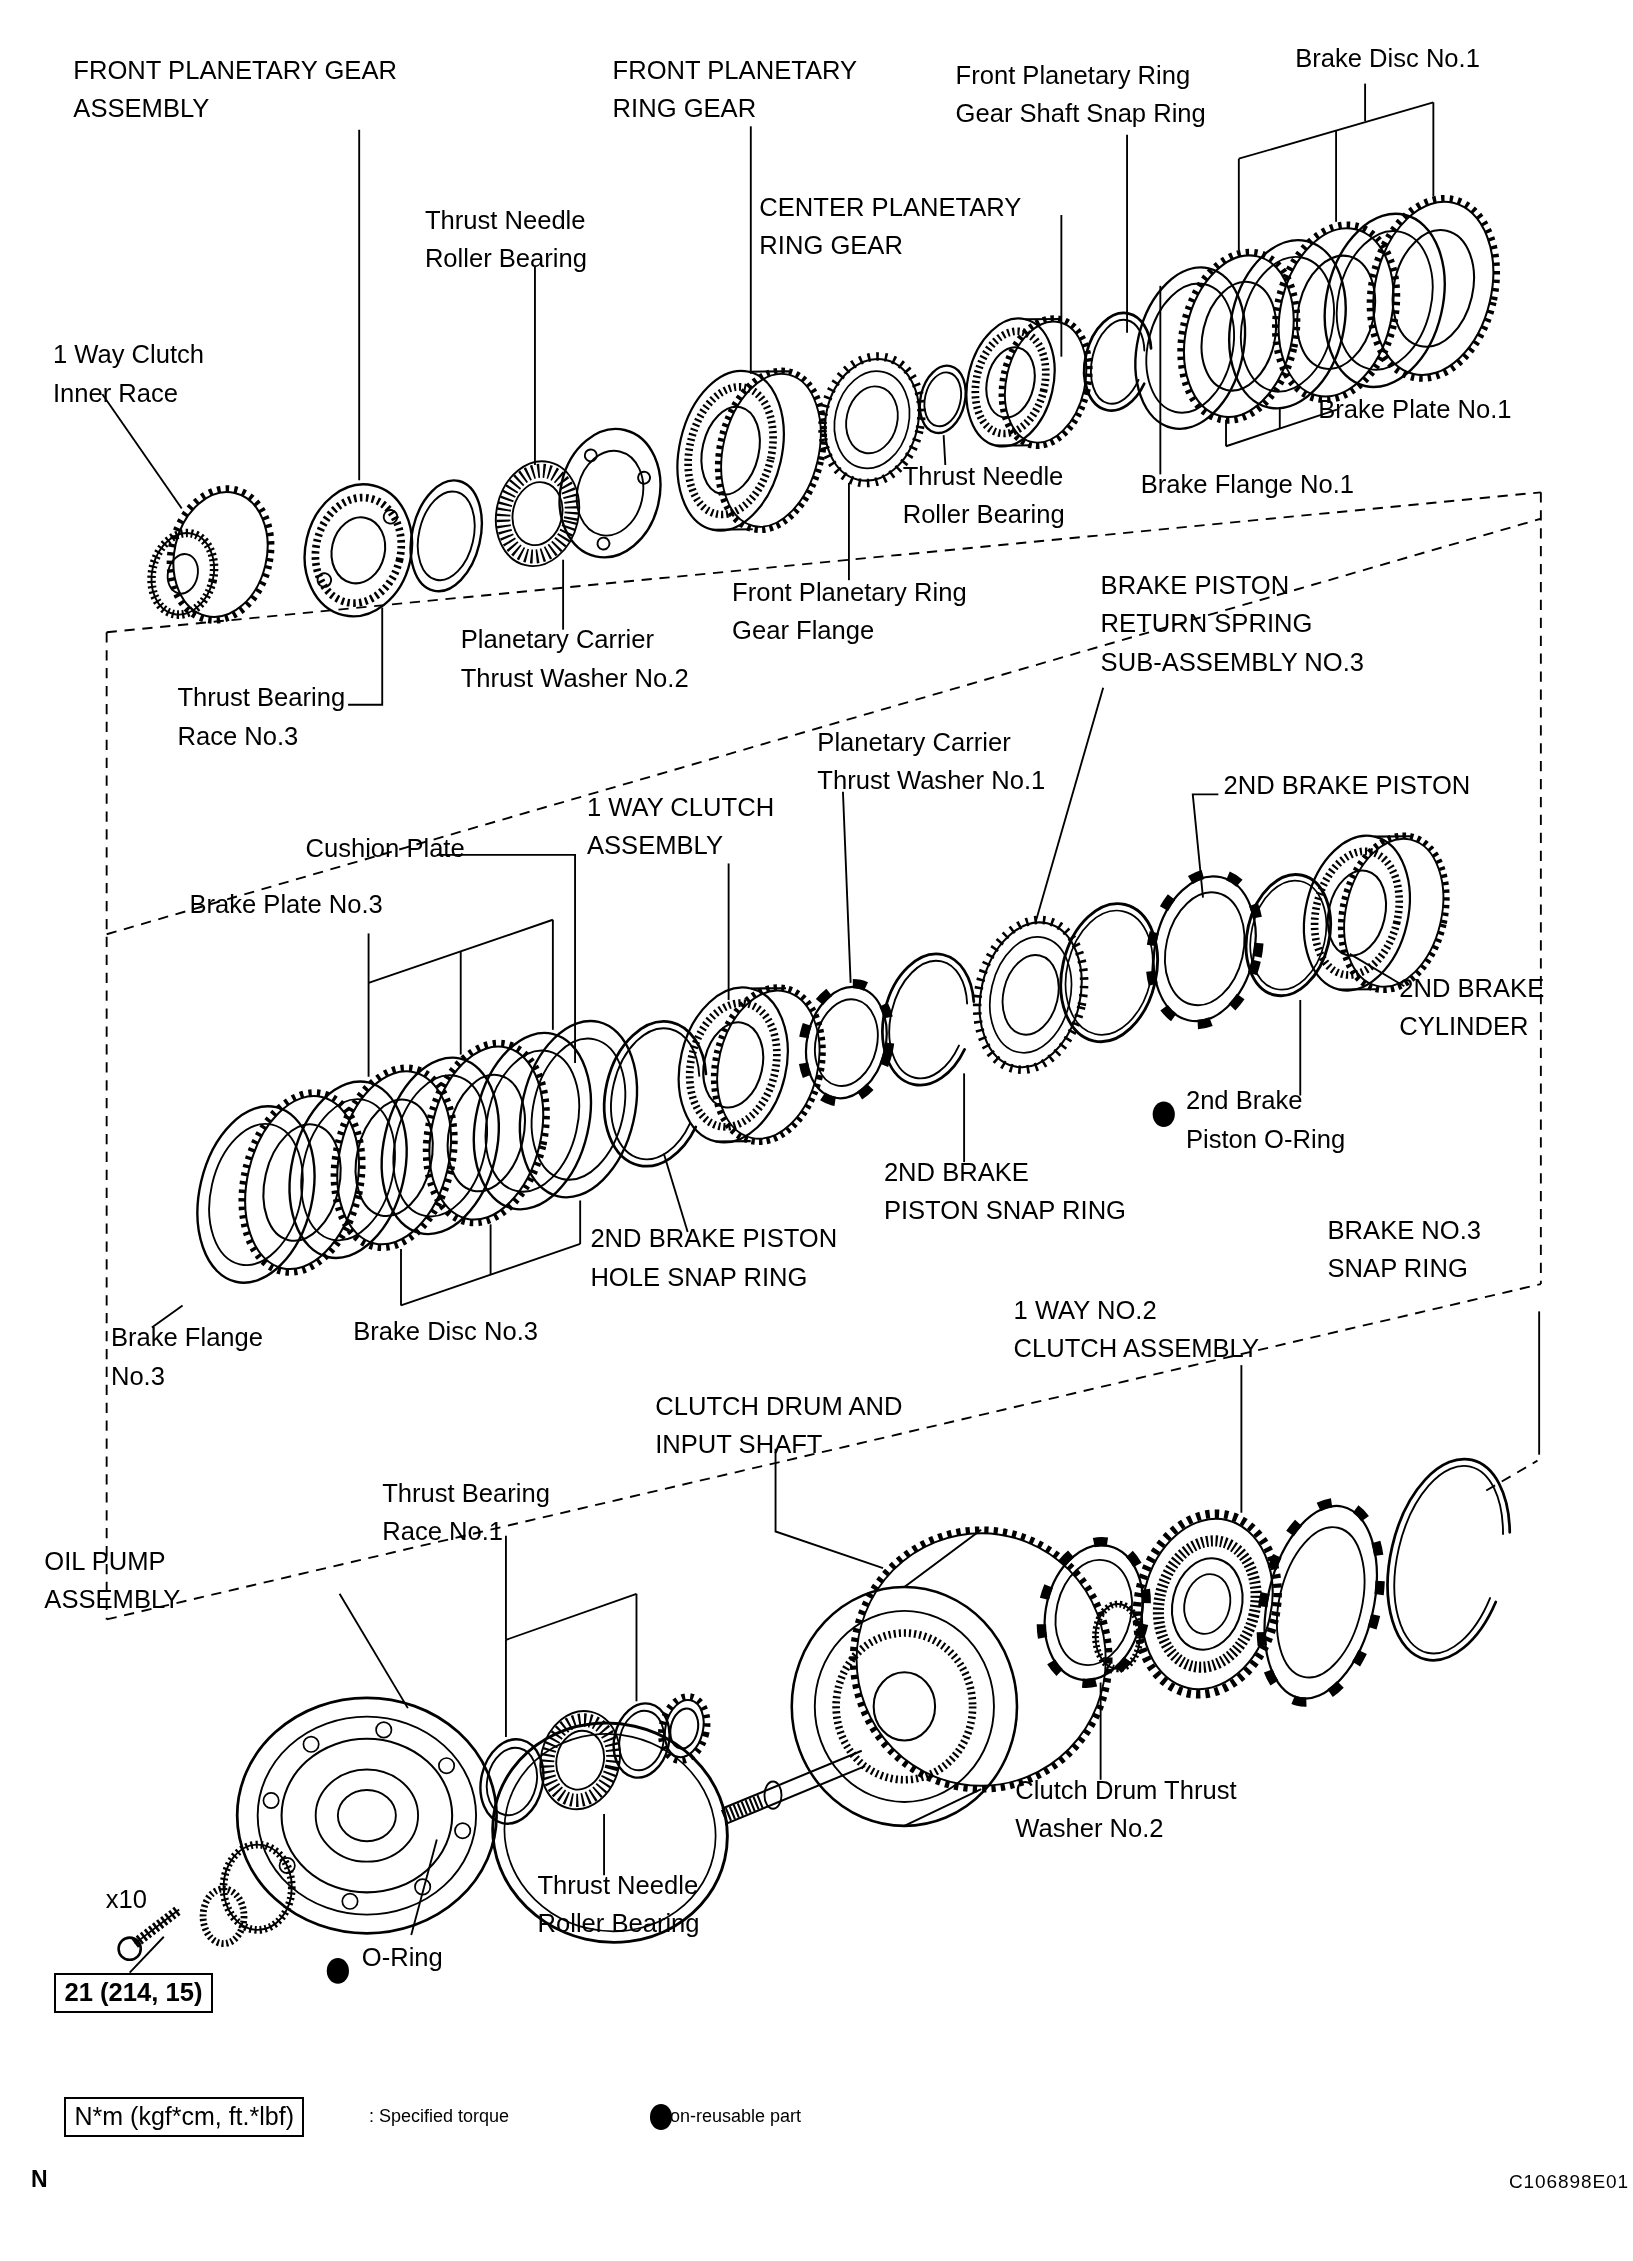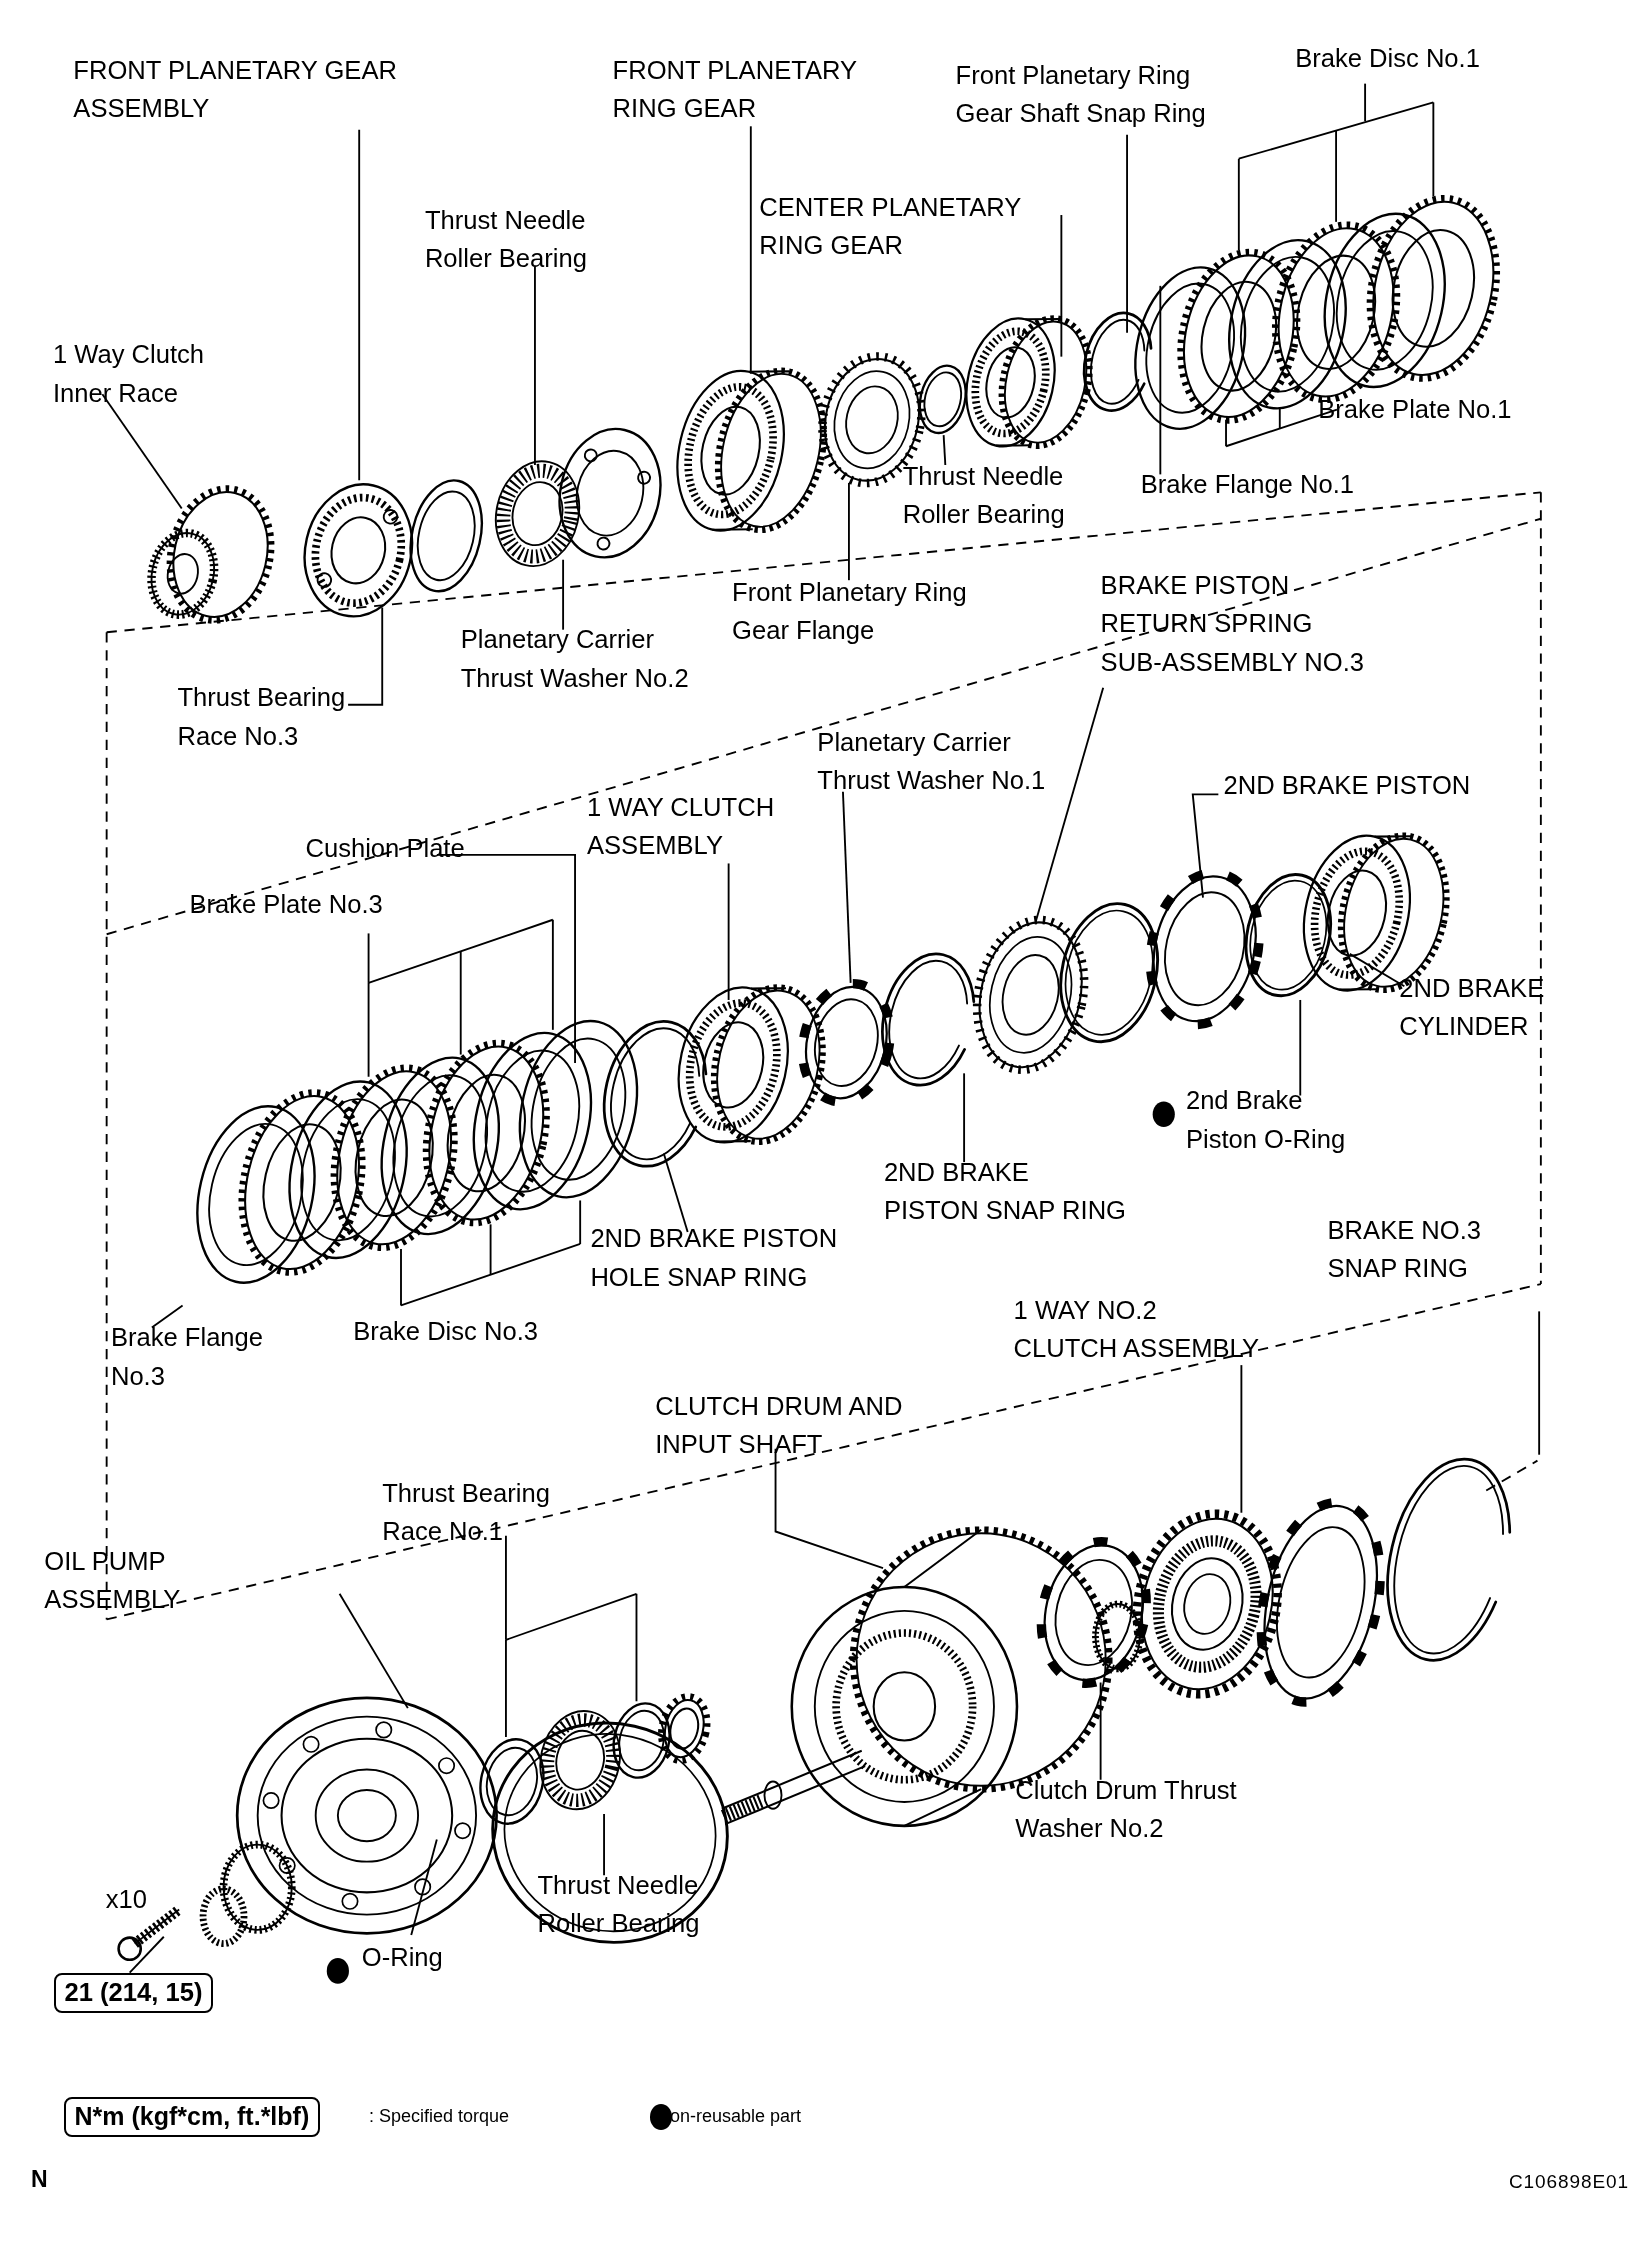--- a/index.html
+++ b/index.html
@@ -1,19 +1,19 @@
 <!DOCTYPE html>
 <html style="font-size:13.7px"><head>
 <meta charset="utf-8">
 <style>
   html,body{margin:0;padding:0;background:#fff;}
   body{width:1633px;height:2261px;position:relative;font-family:"Liberation Sans",sans-serif;color:#000;}
   #stage{position:absolute;left:0;top:0;width:1633px;height:1612px;}
   svg{position:absolute;left:0;top:0;}
-  .abs{position:absolute;white-space:nowrap;border-radius:8px;}
+  .abs{position:absolute;white-space:nowrap;}
   .boxed{border:2.6px solid #000;padding:3.4px 8.5px;font-weight:bold;font-size:25.6px;}
   .legend-text{font-size:18px;}
   .footer-code{font-size:19px;letter-spacing:0.9px;}
   .page-n{font-size:23px;font-weight:bold;}
   .dot{display:inline-block;width:22px;height:25.6px;background:#000;border-radius:50%;}
 </style>
 </head>
 <body>
 
 <div id="stage">
@@ -365,21 +365,21 @@
       <text x="52" y="1840" fill="#000" font-family="&quot;Liberation Sans&quot;, sans-serif" font-size="30"><tspan x="52" y="1840">OIL PUMP</tspan><tspan x="52" y="1885">ASSEMBLY</tspan></text>
       <text x="1190" y="2108" fill="#000" font-family="&quot;Liberation Sans&quot;, sans-serif" font-size="30"><tspan x="1190" y="2108">Clutch Drum Thrust</tspan><tspan x="1190" y="2153">Washer No.2</tspan></text>
       <text x="630" y="2220" fill="#000" font-family="&quot;Liberation Sans&quot;, sans-serif" font-size="30"><tspan x="630" y="2220">Thrust Needle</tspan><tspan x="630" y="2265">Roller Bearing</tspan></text>
       <text x="424" y="2304" fill="#000" font-family="&quot;Liberation Sans&quot;, sans-serif" font-size="30"><tspan x="424" y="2304">O-Ring</tspan></text>
       <ellipse cx="396" cy="2310" rx="13" ry="15" fill="#000"></ellipse>
       <text x="124" y="2236" fill="#000" font-family="&quot;Liberation Sans&quot;, sans-serif" font-size="30"><tspan x="124" y="2236">x10</tspan></text>
     </svg>
 
   <div class="abs boxed" style="left:54px;top:1973px;">21 (214, 15)</div>
 
-  <div class="abs boxed" id="torque-unit-box" style="left:64px;top:2097px;font-weight:bold;font-size:25px;">N*m (kgf*cm, ft.*lbf)</div>
+  <div class="abs boxed" id="torque-unit-box" style="left:64px;top:2097px;font-weight:normal;font-size:25px;">N*m (kgf*cm, ft.*lbf)</div>
 
   <div class="abs legend-text" style="left:369px;top:2106px;">: Specified torque</div>
 
   <span class="abs dot" style="left:650px;top:2104px;"></span>
 
   <div class="abs legend-text" style="left:657px;top:2106px;">Non-reusable part</div>
 
   <div class="abs page-n" style="left:31px;top:2166px;">N</div>
 
   <div class="abs footer-code" style="left:1509px;top:2171px;">C106898E01</div>

